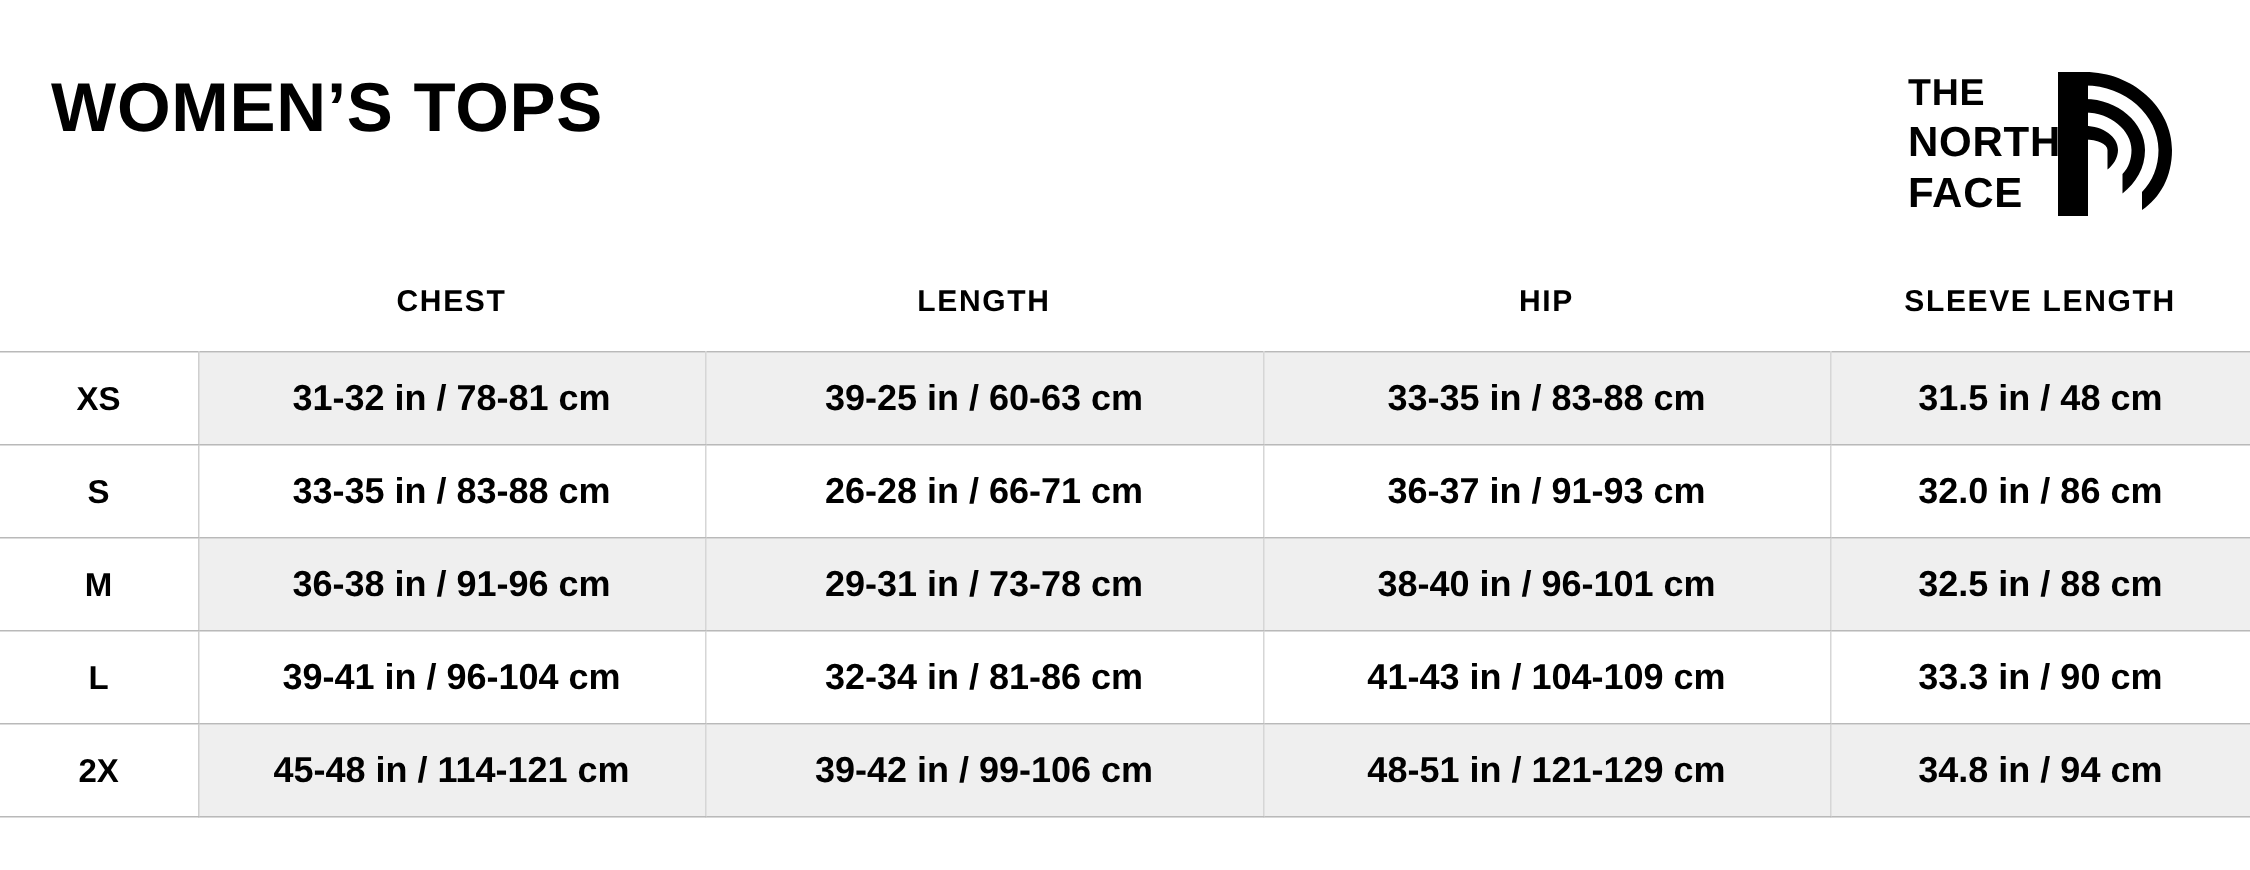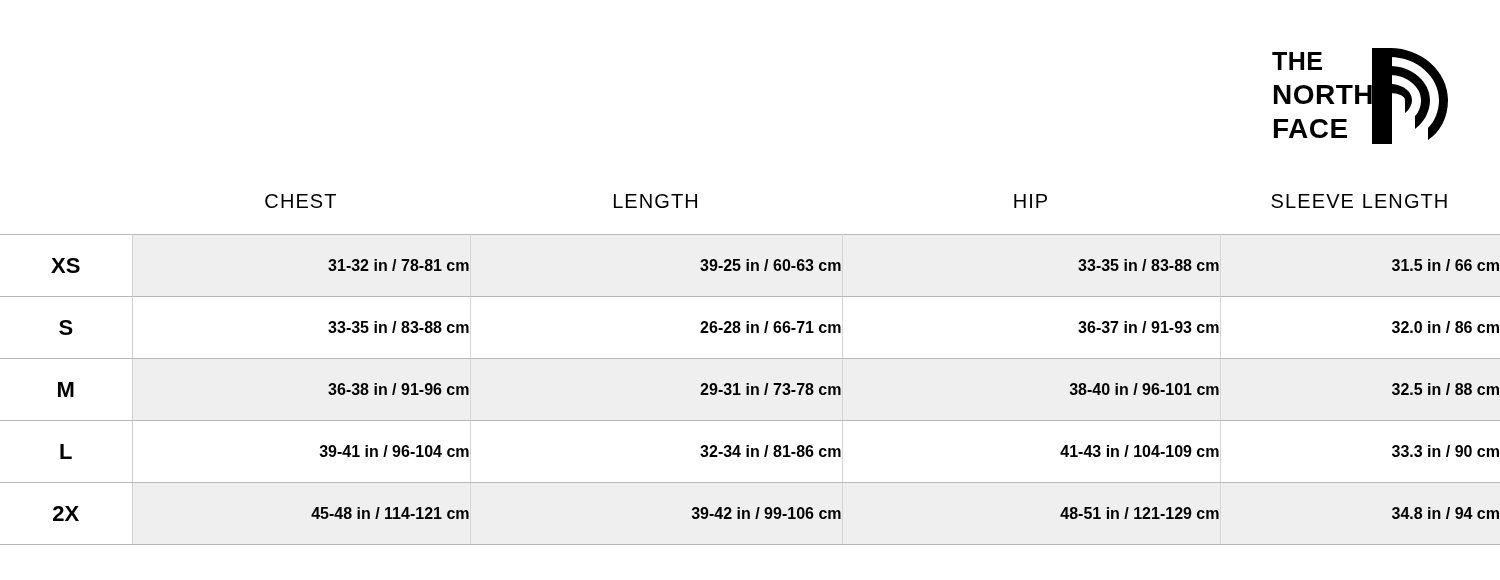--- a/index.html
+++ b/index.html
@@ -68,37 +68,37 @@
   .size-table th,
   .size-table td {
     padding: 0;
     margin: 0;
   }
 
   thead th {
     height: 66px;
     vertical-align: middle;
     font-size: 20px;
-    font-weight: 400;
+    font-weight: 700;
     letter-spacing: 1.1px;
     color: #000;
     background: #ffffff;
     border: 0;
   }
   thead th.col-size { background: #ffffff; }
 
   tbody tr {
     height: 61px;
   }
   tbody td {
     height: 61px;
     vertical-align: middle;
-    font-size: 16px;
-    font-weight: 700;
-    text-align: right;
+    font-size: 24px;
+    font-weight: 700;
+    text-align: center;
     border-top: 1px solid #b9b9b9;
     border-bottom: 1px solid #b9b9b9;
   }
   tbody td.col-size {
     font-size: 22px;
     font-weight: 700;
     text-align: center;
     background: #ffffff;
     border-right: 1px solid #d6d6d6;
   }
@@ -115,20 +115,21 @@
   }
   
   .size-table tbody td.col-size  { border-right: 1px solid #cfcfcf; }
 </style>
 </head>
 <body>
 
 <div class="page">
 
   <div class="header">
+    <div class="page-title">WOMEN’S TOPS</div>
 
     <div class="logo">
       <svg viewBox="0 0 190 104" width="190" height="104" aria-hidden="true">
 
         <g fill="#000000">
           <path d="M118 4 C150 4 176 28 176 56 C176 74 168 88 156 96 L156 84 C163 77 167 67 167 56 C167 33 145 13 118 13 Z"></path>
           <path d="M118 22 C140 22 158 38 158 56 C158 68 152 78 143 85 L143 72 C147 68 149 62 149 56 C149 43 135 31 118 31 Z"></path>
           <path d="M118 40 C130 40 140 47 140 56 C140 61 137 66 133 69 L133 56 C133 52 126 49 118 49 Z"></path>
           <rect x="100" y="4" width="20" height="96"></rect>
         </g>
@@ -158,21 +159,21 @@
         <th>HIP</th>
         <th>SLEEVE LENGTH</th>
       </tr>
     </thead>
     <tbody>
       <tr>
         <td class="col-size">XS</td>
         <td class="col-chest">31-32 in / 78-81 cm</td>
         <td class="col-waist">39-25 in / 60-63 cm</td>
         <td class="col-hip">33-35 in / 83-88 cm</td>
-        <td class="col-sleeve">31.5 in / 66 cm</td>
+        <td class="col-sleeve">31.5 in / 48 cm</td>
       </tr>
       <tr>
         <td class="col-size">S</td>
         <td class="col-chest">33-35 in / 83-88 cm</td>
         <td class="col-waist">26-28 in / 66-71 cm</td>
         <td class="col-hip">36-37 in / 91-93 cm</td>
         <td class="col-sleeve">32.0 in / 86 cm</td>
       </tr>
       <tr>
         <td class="col-size">M</td>

